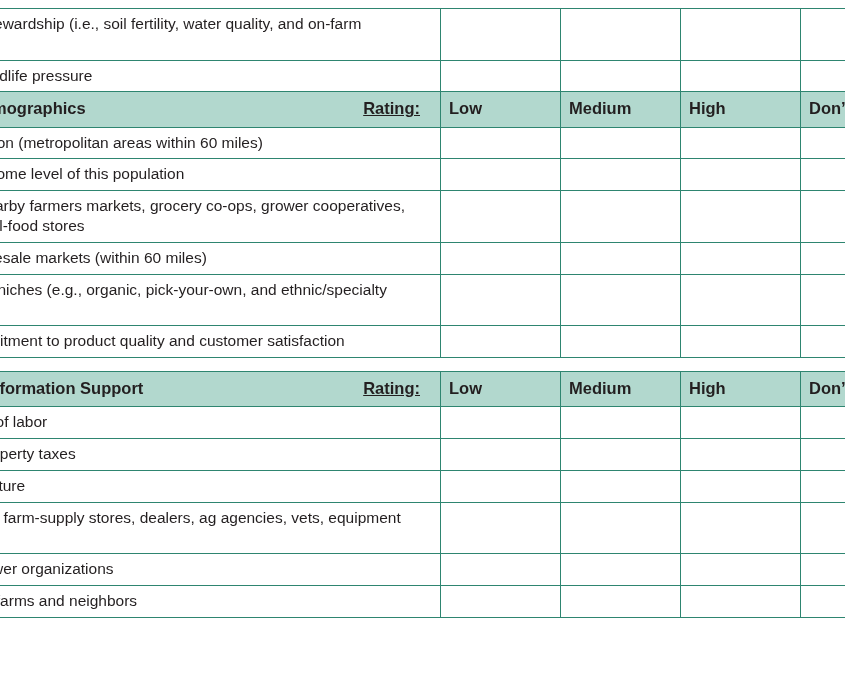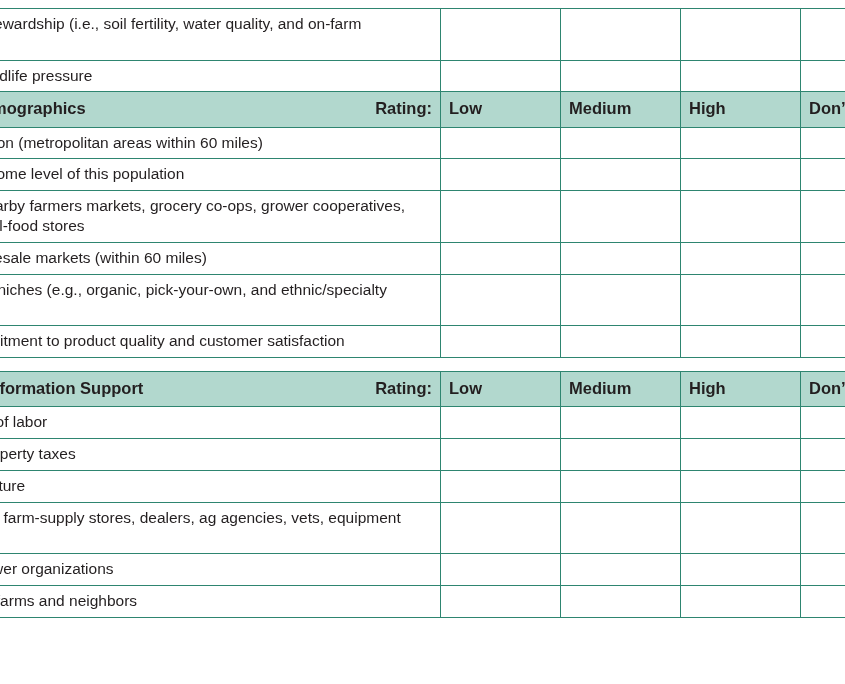--- a/index.html
+++ b/index.html
@@ -49,23 +49,24 @@
     font-size: 16.5px;
     padding-top: 6px;
     padding-bottom: 7px;
   }
   tr.section td.label {
     position: relative;
     padding-right: 96px;
   }
   tr.section .rating-word {
     position: absolute;
-    right: 8px;
+    right: 20px;
     top: 6px;
     font-weight: bold;
+    text-decoration: underline;
   }
   tr.spacer td {
     border: none;
     background: #ffffff;
     height: 14px;
     padding: 0;
   }
   td.opt { background: #ffffff; }
 </style>
 </head>

